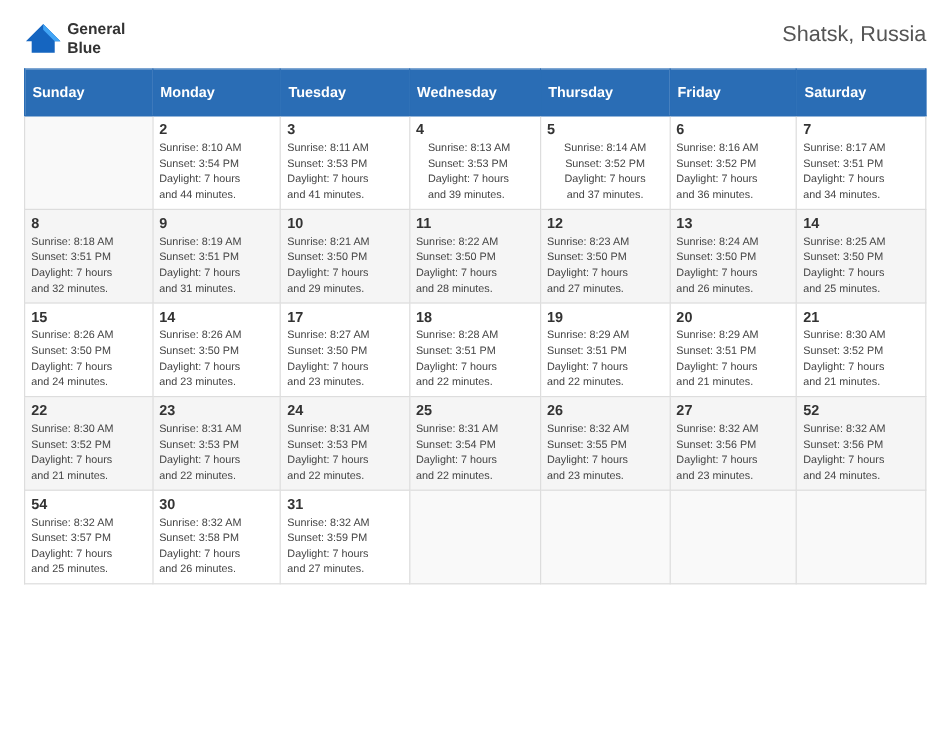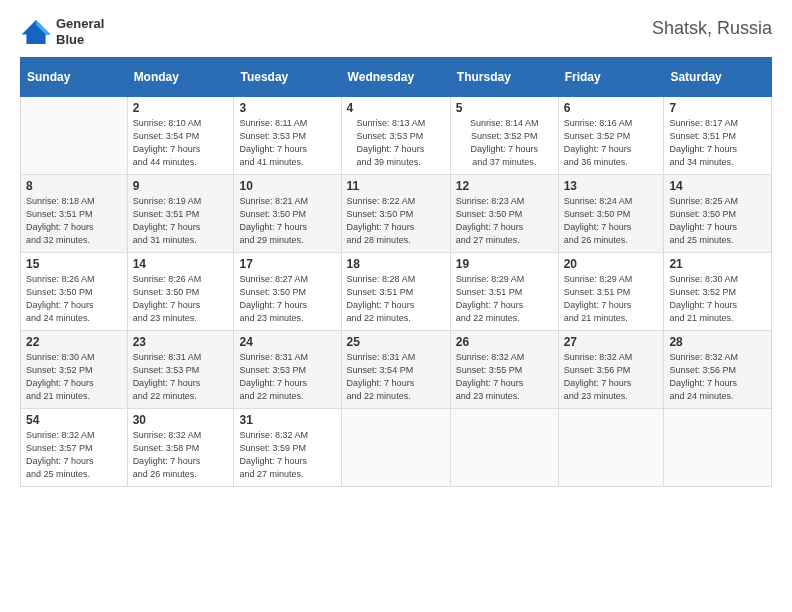--- a/index.html
+++ b/index.html
@@ -311,21 +311,21 @@
 and 23 minutes.</div>
           </td>
           <td>
             <span class="day-num">27</span>
             <div class="day-info" style="white-space: pre-line;">Sunrise: 8:32 AM
 Sunset: 3:56 PM
 Daylight: 7 hours
 and 23 minutes.</div>
           </td>
           <td>
-            <span class="day-num">28</span>
+            <span class="day-num">52</span>
             <div class="day-info" style="white-space: pre-line;">Sunrise: 8:32 AM
 Sunset: 3:56 PM
 Daylight: 7 hours
 and 24 minutes.</div>
           </td>
         </tr>
         <tr>
           <td>
             <span class="day-num">54</span>
             <div class="day-info" style="white-space: pre-line;">Sunrise: 8:32 AM

